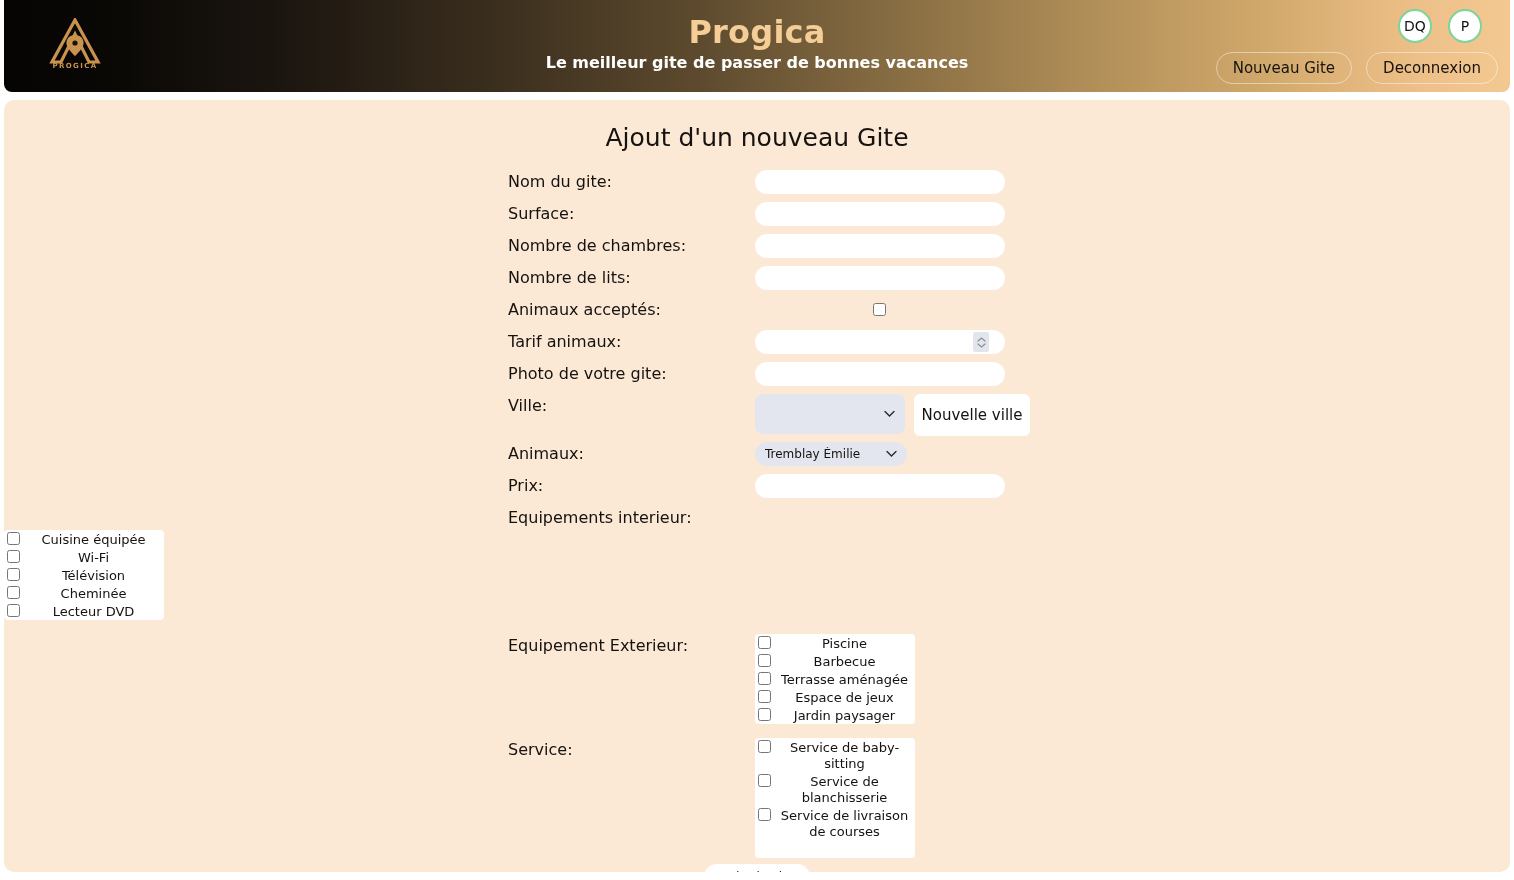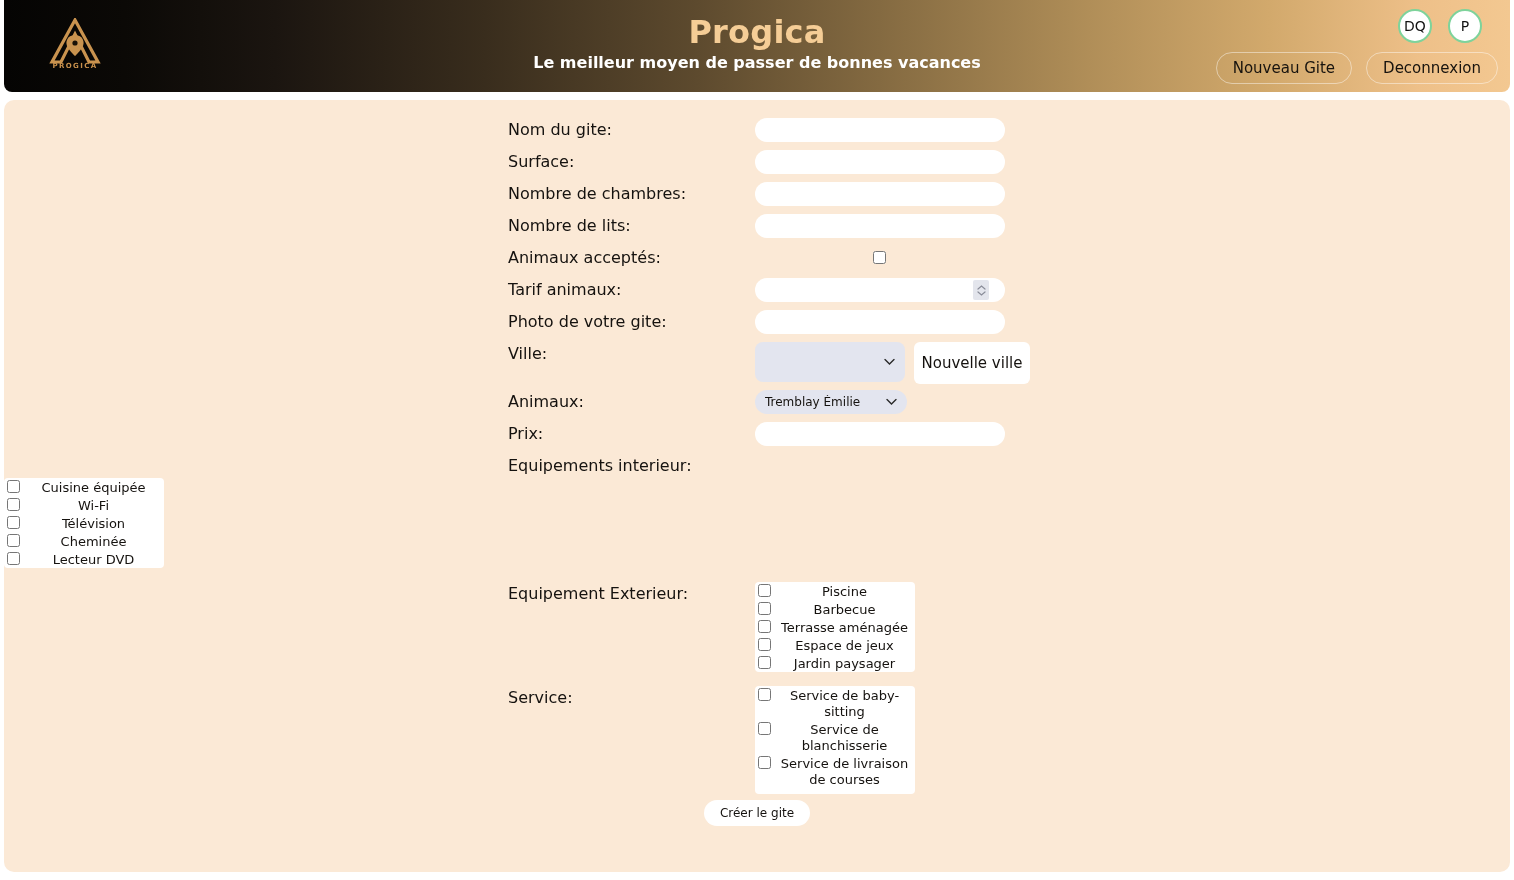--- a/index.html
+++ b/index.html
@@ -219,21 +219,21 @@
   }
 
   .listbox {
     width: 160px;
     height: 90px;
     background: #ffffff;
     border-radius: 4px;
     overflow: hidden;
     padding: 1px 0 0 0;
   }
-  .listbox.svc { width: 160px; height: 108px; }
+  .listbox.svc { width: 160px; height: 120px; }
   .opt {
     display: flex;
     align-items: flex-start;
     gap: 3px;
     font-size: 13px;
     color: #15120f;
     line-height: 16px;
     padding: 1px 0;
   }
   .opt input {
@@ -275,36 +275,37 @@
     <svg class="logo-mark" width="58" height="48" viewBox="0 0 58 48">
       <path d="M29 2 L52 44 L43 44 L29 16 L15 44 L6 44 Z" fill="none" stroke="#c9934f" stroke-width="3.2"></path>
       <path d="M29 17 c5.2 0 8.6 3.6 8.6 8 c0 5.5 -8.6 13 -8.6 13 c0 0 -8.6 -7.5 -8.6 -13 c0 -4.4 3.4 -8 8.6 -8 z" fill="#c9934f"></path>
       <circle cx="29" cy="25" r="2.6" fill="#1a1207"></circle>
     </svg>
     <div class="logo-word">PROGICA</div>
   </div>
 
   <div class="brand">
     <div class="brand-title">Progica</div>
-    <div class="brand-sub">Le meilleur moyen de passer de bonnes vacances</div>
+    <div class="brand-sub">Le meilleur gite de passer de bonnes vacances</div>
   </div>
 
   <div class="avatars">
     <div class="avatar">DQ</div>
     <div class="avatar">P</div>
   </div>
 
   <div class="header-buttons">
     <button class="hbtn">Nouveau Gite</button>
     <button class="hbtn">Deconnexion</button>
   </div>
 </div>
 
 <div class="panel">
 
+  <h1 class="page-title">Ajout d'un nouveau Gite</h1>
 
   <form class="form">
 
     <div class="row">
       <div class="lbl">Nom du gite:</div>
       <div class="ctl">
         <input class="txt" type="text" placeholder="" style="">
       </div>
     </div>
 

